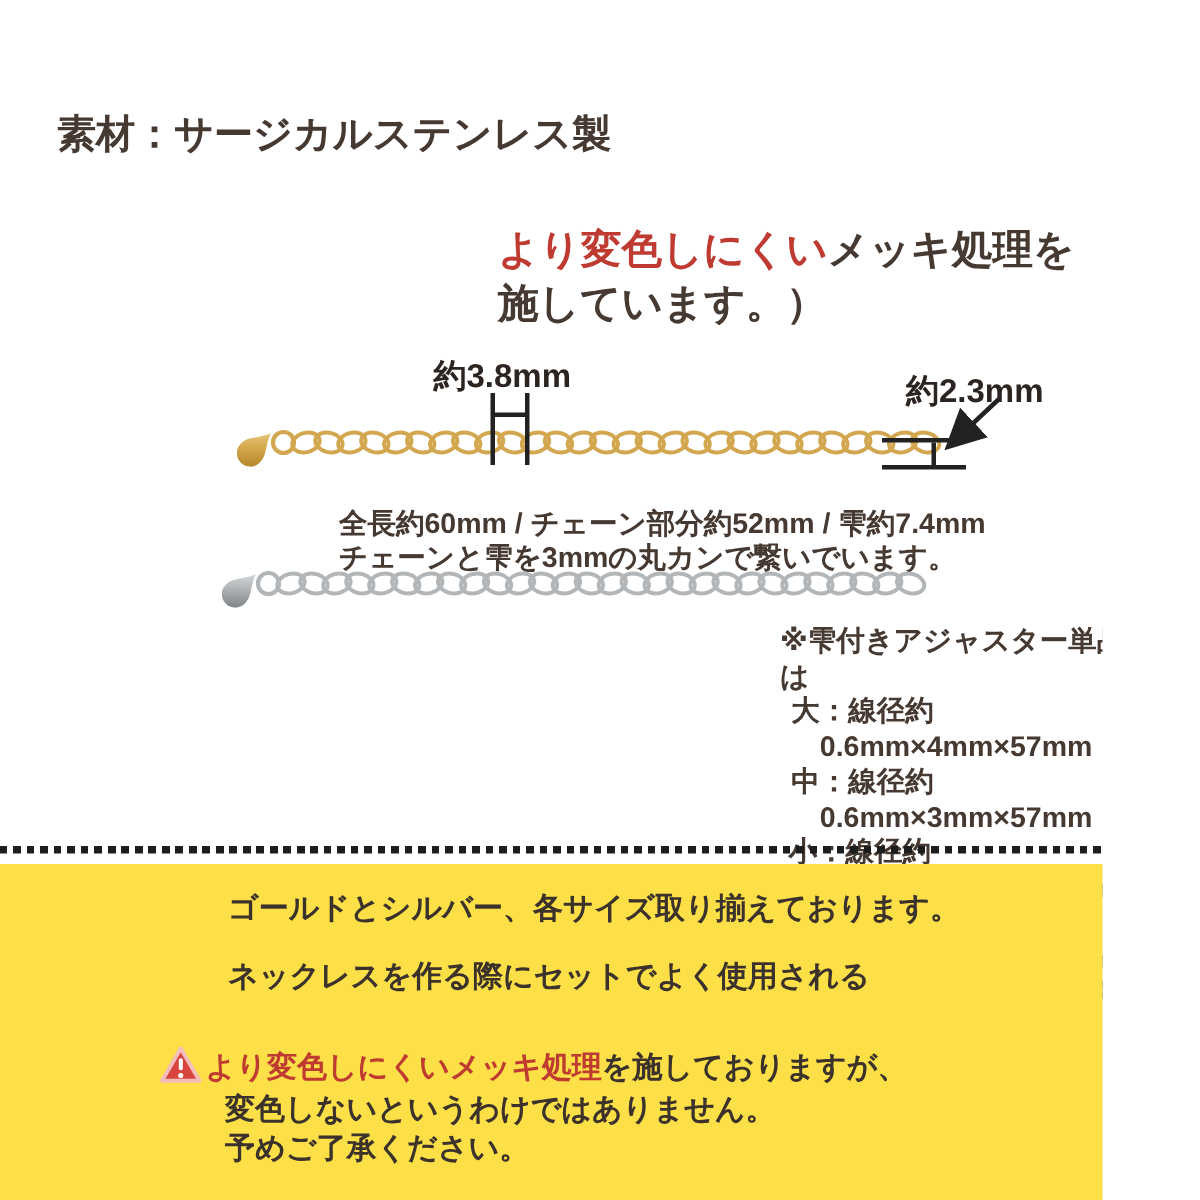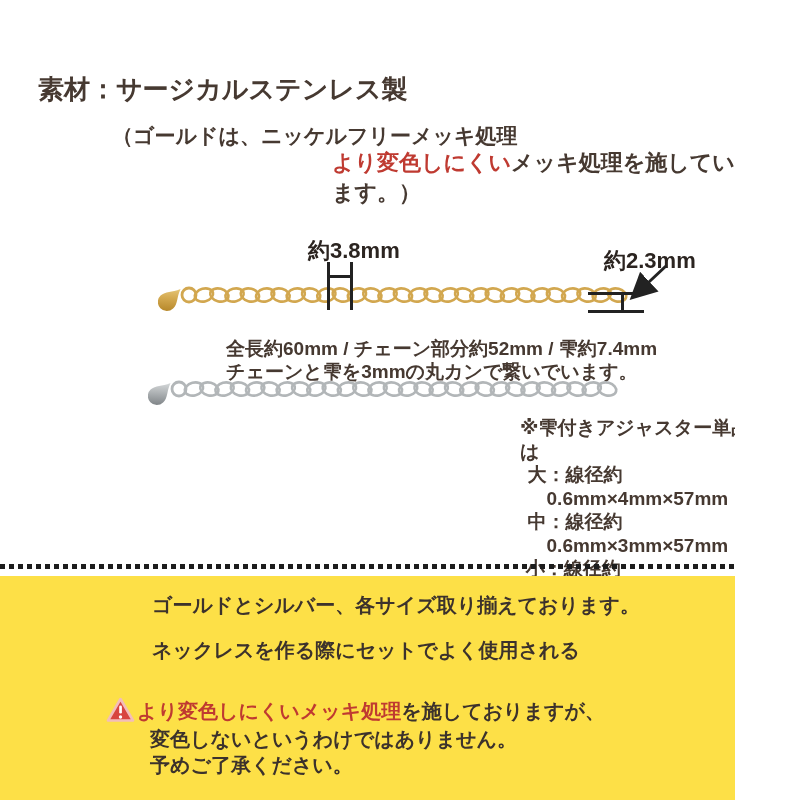--- a/index.html
+++ b/index.html
@@ -7,28 +7,28 @@
   .page {
     position:relative; width:735px; height:800px; background:#ffffff;
     font-family:"Liberation Sans","DejaVu Sans",sans-serif;
     color:#463931; overflow:hidden;
   }
   .abs { position:absolute; }
 
   
   .title   { left:38px;  top:72px;  font-size:26px; font-weight:700; }
   .sub1    { left:112px; top:122px; font-size:21px; font-weight:700; }
-  .sub2    { left:332px; top:148px; font-size:22px; font-weight:700; }
+  .sub2    { left:332px; top:148px; font-size:27px; font-weight:700; }
   .red     { color:#bf3a31; }
 
   
   .gold-chain   { left:158px; top:276px; }
   .silver-chain { left:148px; top:370px; }
 
-  .label38 { left:308px; top:236px; font-size:22px; font-weight:700; color:#2b2420; }
+  .label38 { left:289px; top:236px; font-size:22px; font-weight:700; color:#2b2420; }
   .bracket38 {
     left:327px; top:262px; width:26px; height:48px;
     border-left:3px solid #222; border-right:3px solid #222;
   }
   .bracket38 .hline { position:absolute; left:0; top:13px; width:100%; height:3px; background:#222; }
 
   .label23 { left:604px; top:246px; font-size:22px; font-weight:700; color:#2b2420; }
   .bracket23 {
     left:588px; top:292px; width:56px; height:21px;
     border-top:3px solid #222; border-bottom:3px solid #222;
@@ -61,21 +61,20 @@
   .fw2 { top:150px; left:150px; }
   .fw3 { top:176px; left:150px; }
   .warn-icon { position:absolute; left:105px; top:120px; }
 </style>
 </head>
 <body>
 
 <div class="page">
 
   <div class="abs title">素材：サージカルステンレス製</div>
-  <div class="abs sub1">（ゴールドは、ニッケルフリーメッキ処理</div>
   <div class="abs sub2"><span class="red">より変色しにくい</span><span>メッキ処理を施しています。）</span></div>
 
   <svg class="abs gold-chain" width="492" height="38" viewBox="0 0 492 38">
     <defs>
       <linearGradient id="ggrad" x1="0" y1="0" x2="0.6" y2="1">
         <stop offset="0" stop-color="#f0d893"></stop>
         <stop offset="0.55" stop-color="#d5ab52"></stop>
         <stop offset="1" stop-color="#b98b2e"></stop>
       </linearGradient>
     </defs>

